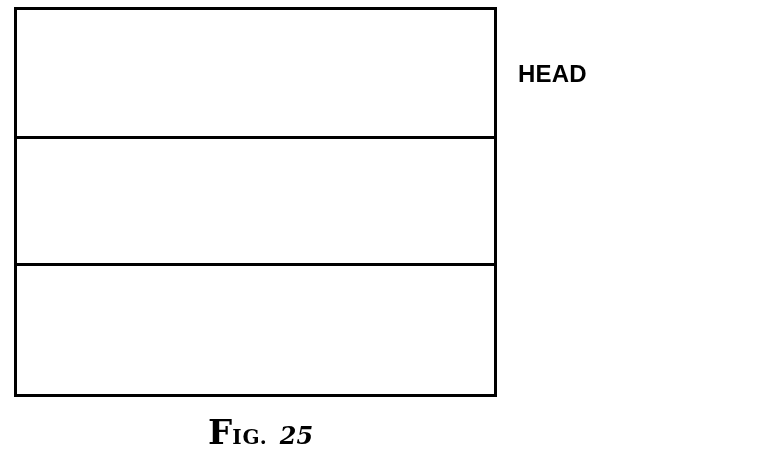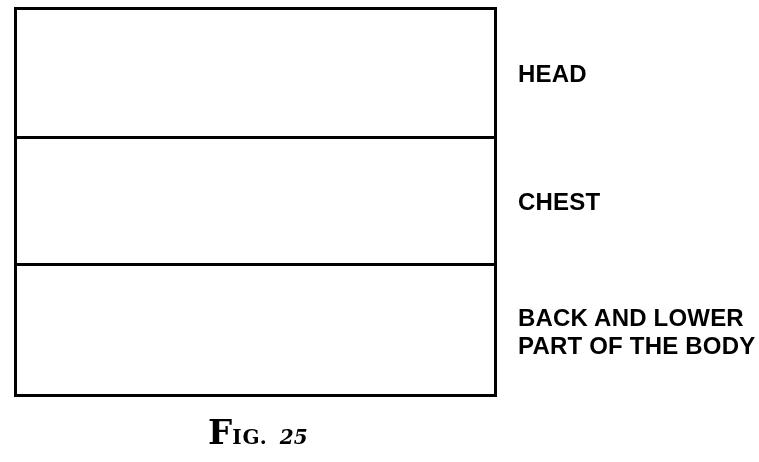--- a/index.html
+++ b/index.html
@@ -57,40 +57,38 @@
     font-size: 34px;
     font-weight: bold;
     line-height: 40px;
   }
   .fig-ig {
     font-size: 20px;
     font-weight: bold;
     letter-spacing: 1px;
   }
   .fig-num {
-    font-size: 20px;
+    font-size: 24px;
     font-weight: bold;
     font-style: italic;
     margin-left: 12px;
   }
 </style>
 </head>
 <body>
 
 <div class="canvas">
 
   <div class="box">
     <div class="section section-head"></div>
     <div class="section section-chest"></div>
     <div class="section section-back"></div>
   </div>
 
   <div class="zone-label label-head">HEAD</div>
 
-  <div class="zone-label label-chest">CHEST</div>
 
-  <div class="zone-label label-back">BACK AND LOWER PART OF THE BODY</div>
 
   <div class="caption">
     <span class="fig-f">F</span><span class="fig-ig">IG.</span><span class="fig-num">25</span>
   </div>
 
 </div>
 
 </body></html>

